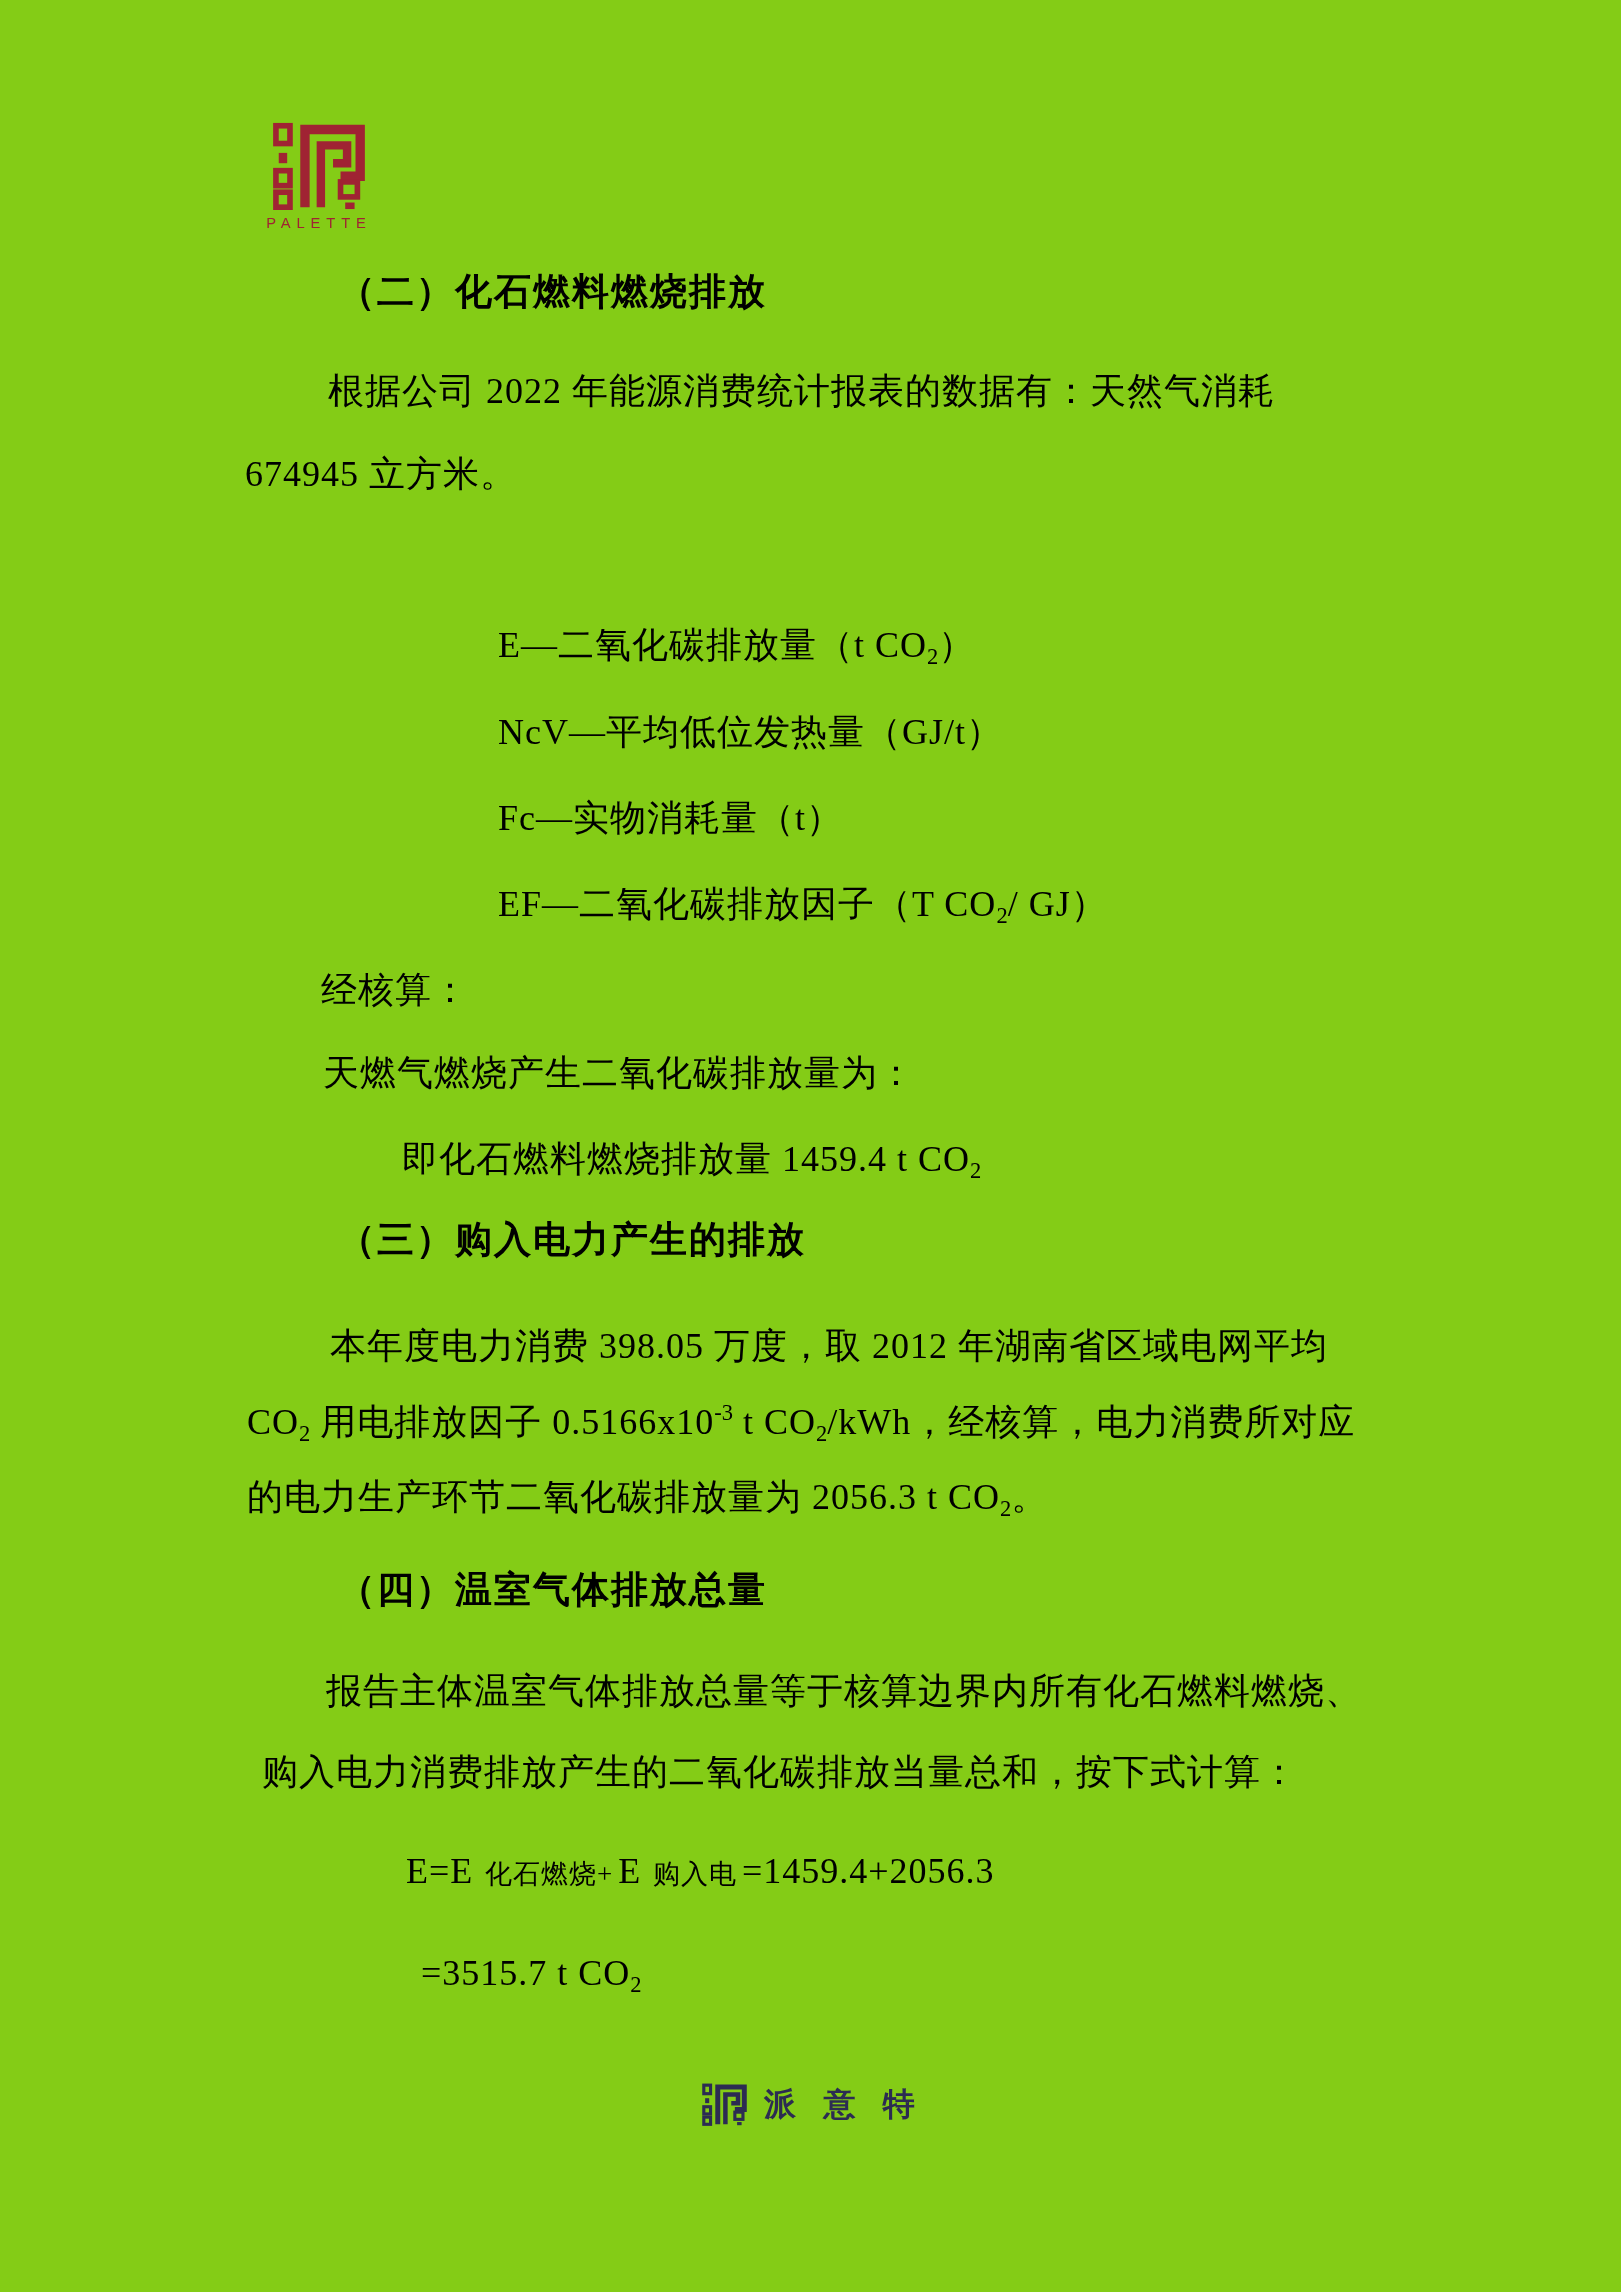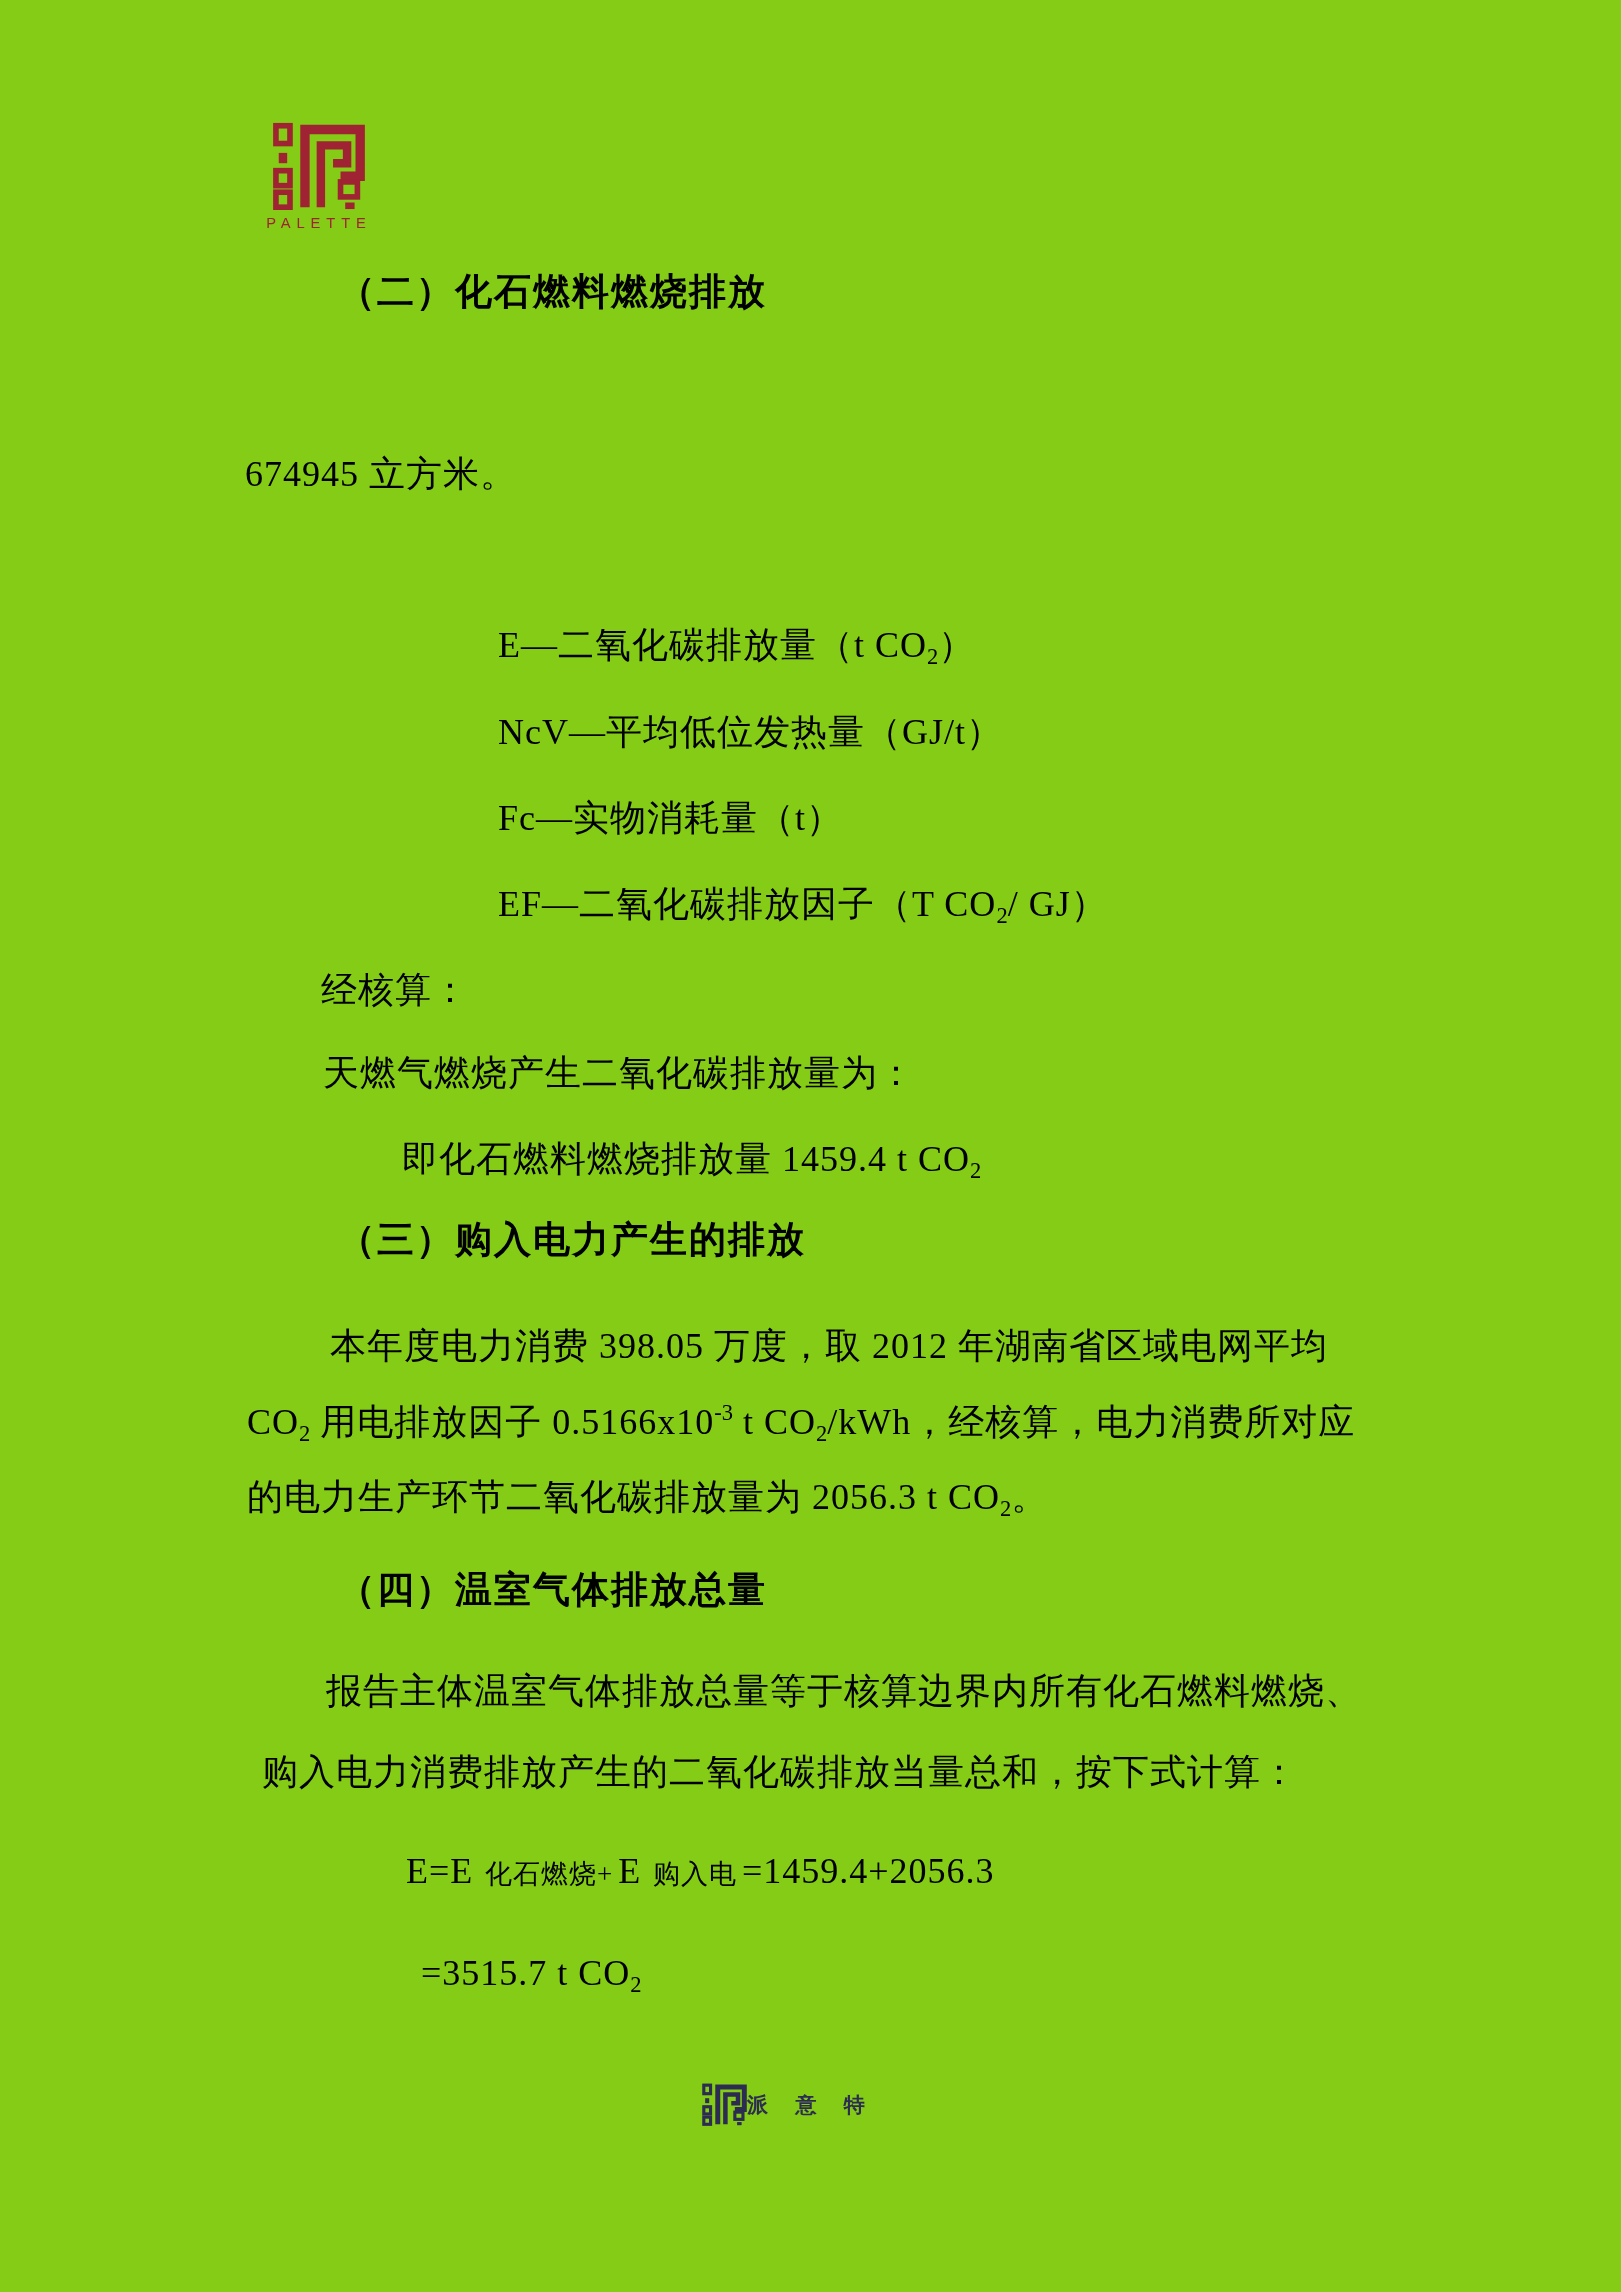--- a/index.html
+++ b/index.html
@@ -47,24 +47,24 @@
   .mark { display:block; margin:0 auto; }
   .mark.red  { color:var(--brand-red,#a02333); }
   .mark.navy { color:var(--brand-navy,#2c2c52); }
   .footer-logo {
     position:absolute;
     display:flex;
     align-items:center;
     color:var(--brand-navy,#2c2c52);
   }
   .footer-name {
-    margin-left:0;
+    margin-left:17px;
     font-family:"Liberation Sans","DejaVu Sans",sans-serif;
     font-weight:700;
-    font-size:21px;
+    font-size:32px;
     letter-spacing:27.4px;
     color:var(--brand-navy,#2c2c52);
     white-space:nowrap;
   }
 </style>
 </head>
 <body>
 
 <div class="page">
 
@@ -79,20 +79,21 @@
         <path d="M52 91 V25 H80 V44 H65" stroke-width="9"></path>
         <rect x="73" y="64" width="18" height="16" stroke-width="6"></rect>
         <rect x="78" y="86" width="10" height="7" fill="currentColor" stroke="none"></rect>
       </g>
     </svg>
     <div class="wordmark">PALETTE</div>
   </div>
 
   <div class="line heading" style="left:338px;top:272px;">（二）化石燃料燃烧排放</div>
 
+  <div class="line" style="left:328px;top:372px;">根据公司 2022 年能源消费统计报表的数据有：天然气消耗</div>
   <div class="line" style="left:245px;top:455px;">674945 立方米。</div>
 
   <div class="line" style="left:498px;top:626px;"><span>E—二氧化碳排放量（t CO</span><span class="sb">2</span><span>）</span></div>
 
   <div class="line" style="left:498px;top:713px;">NcV—平均低位发热量（GJ/t）</div>
   <div class="line" style="left:498px;top:799px;">Fc—实物消耗量（t）</div>
 
   <div class="line" style="left:498px;top:885px;"><span>EF—二氧化碳排放因子（T CO</span><span class="sb">2</span><span>/ GJ）</span></div>
 
   <div class="line" style="left:321px;top:971px;">经核算：</div>

